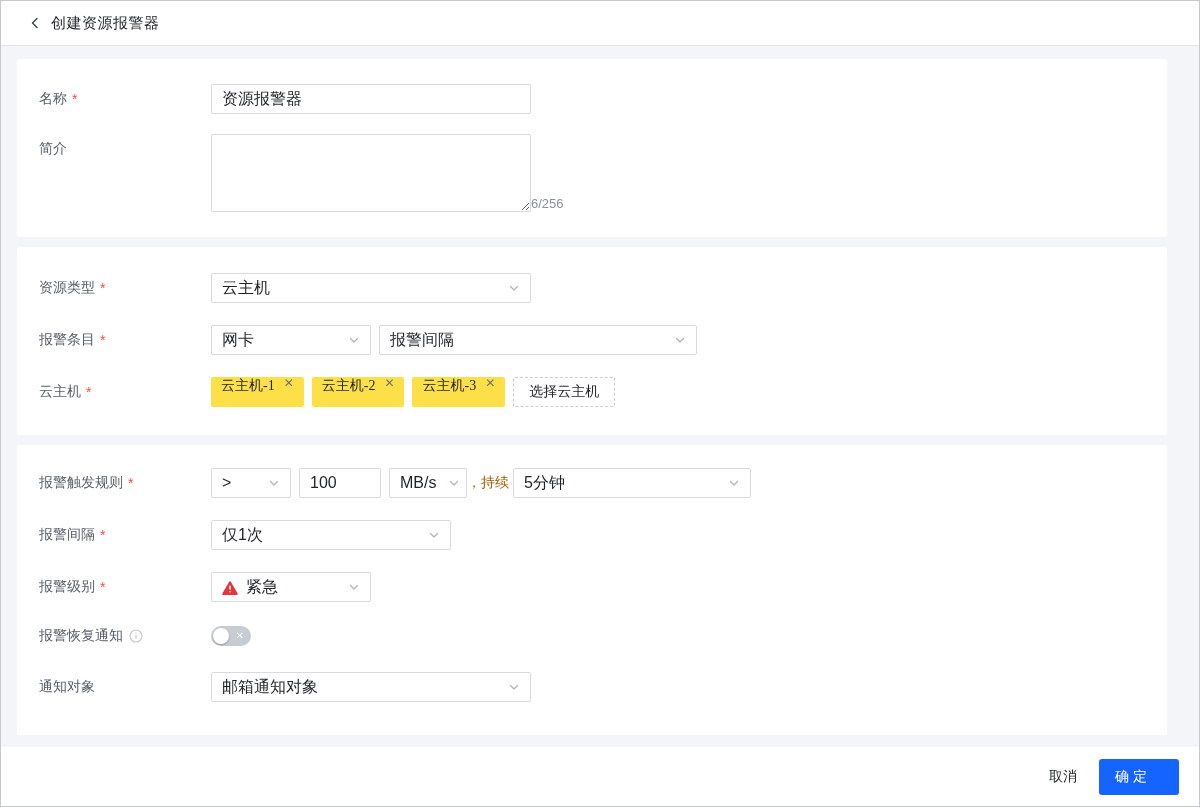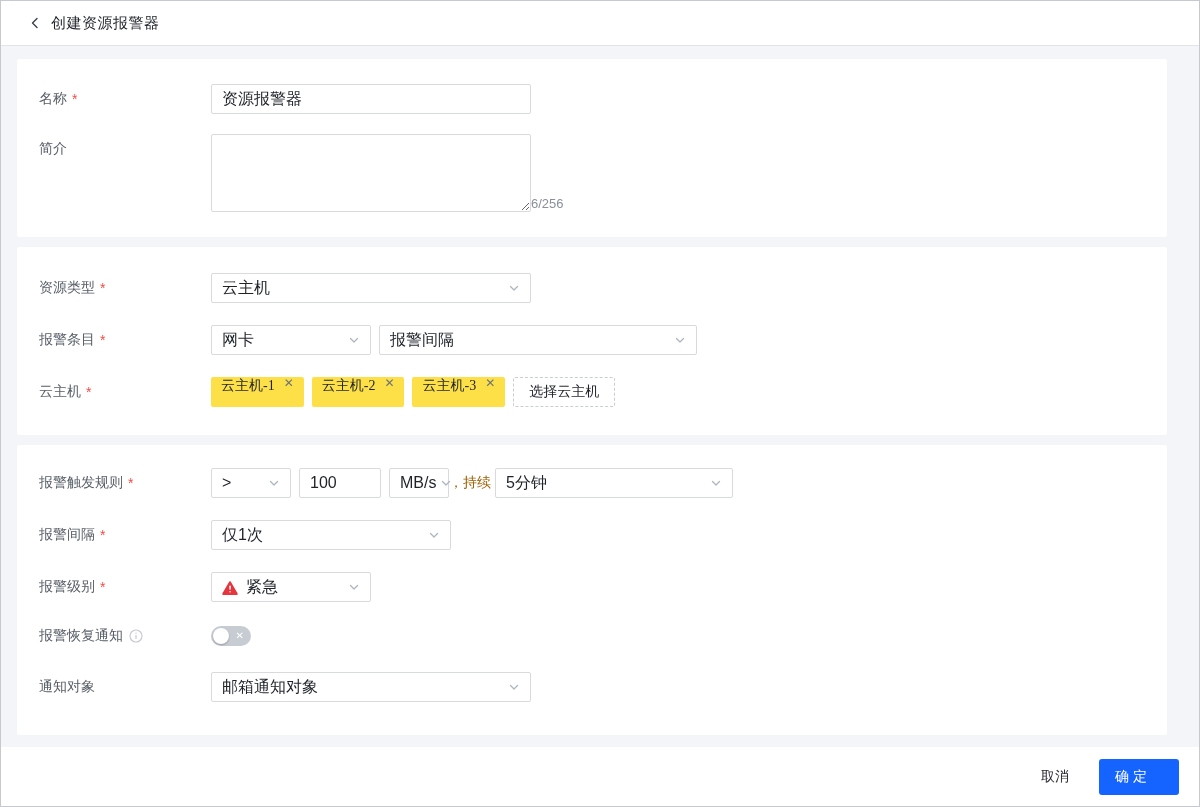--- a/index.html
+++ b/index.html
@@ -89,21 +89,21 @@
   }
   .select .sel-text { white-space: nowrap; }
   .chev { flex: 0 0 auto; margin-left: 8px; display: block; }
   .w-320 { width: 320px; }
   .w-240 { width: 240px; }
   .w-238 { width: 238px; }
   .w-160 { width: 160px; }
   .w-318 { width: 318px; }
   .w-82  { width: 82px; }
   .w-80  { width: 80px; }
-  .w-78  { width: 60px; padding-right: 6px; }
+  .w-78  { width: 78px; padding-right: 6px; }
   .gap8 > * + * { margin-left: 8px; }
   .inline-text {
     font-size: 14px; color: #a16207; white-space: nowrap;
     margin: 0 4px 0 0;
   }
   
   .tags { display: flex; align-items: center; }
   .tag {
     height: 30px;
     background: #fde047;
@@ -151,21 +151,20 @@
     transform: translateY(-52%);
     color: #fff; font-size: 10px; line-height: 1;
   }
   .info-icon { margin-left: 6px; display: block; }
   
   .footer-bar {
     flex: 0 0 59px; height: 59px;
     background: #fff;
     display: flex; align-items: center; justify-content: flex-end;
     padding-right: 20px;
-    gap: 8px;
   }
   .cancel-btn {
     font-size: 14px; color: #1f2329;
     background: none; border: none; cursor: pointer;
     margin-right: 22px;
     font-family: inherit;
   }
   .confirm-btn {
     height: 36px; min-width: 57px;
     background: #1664ff;

